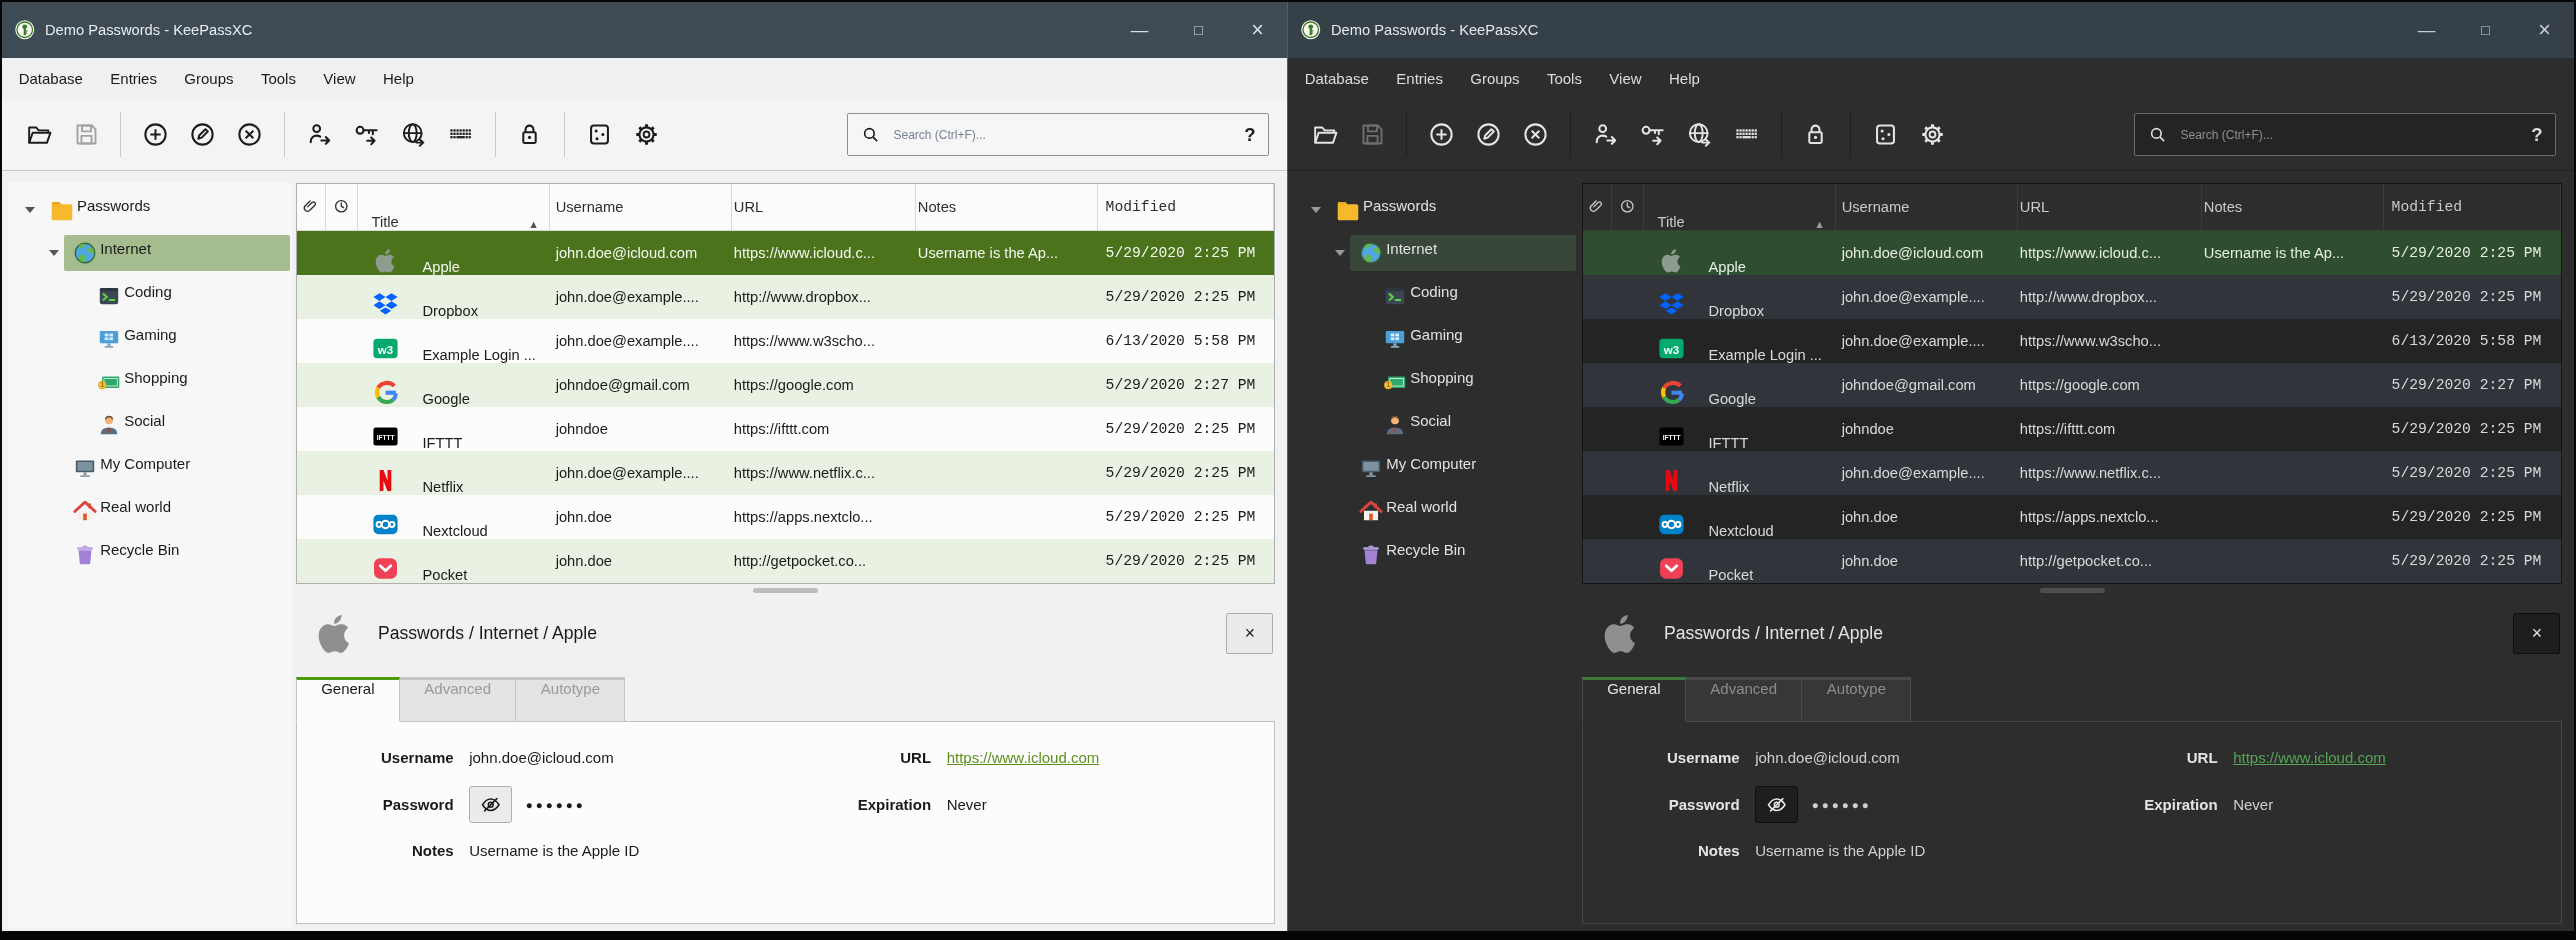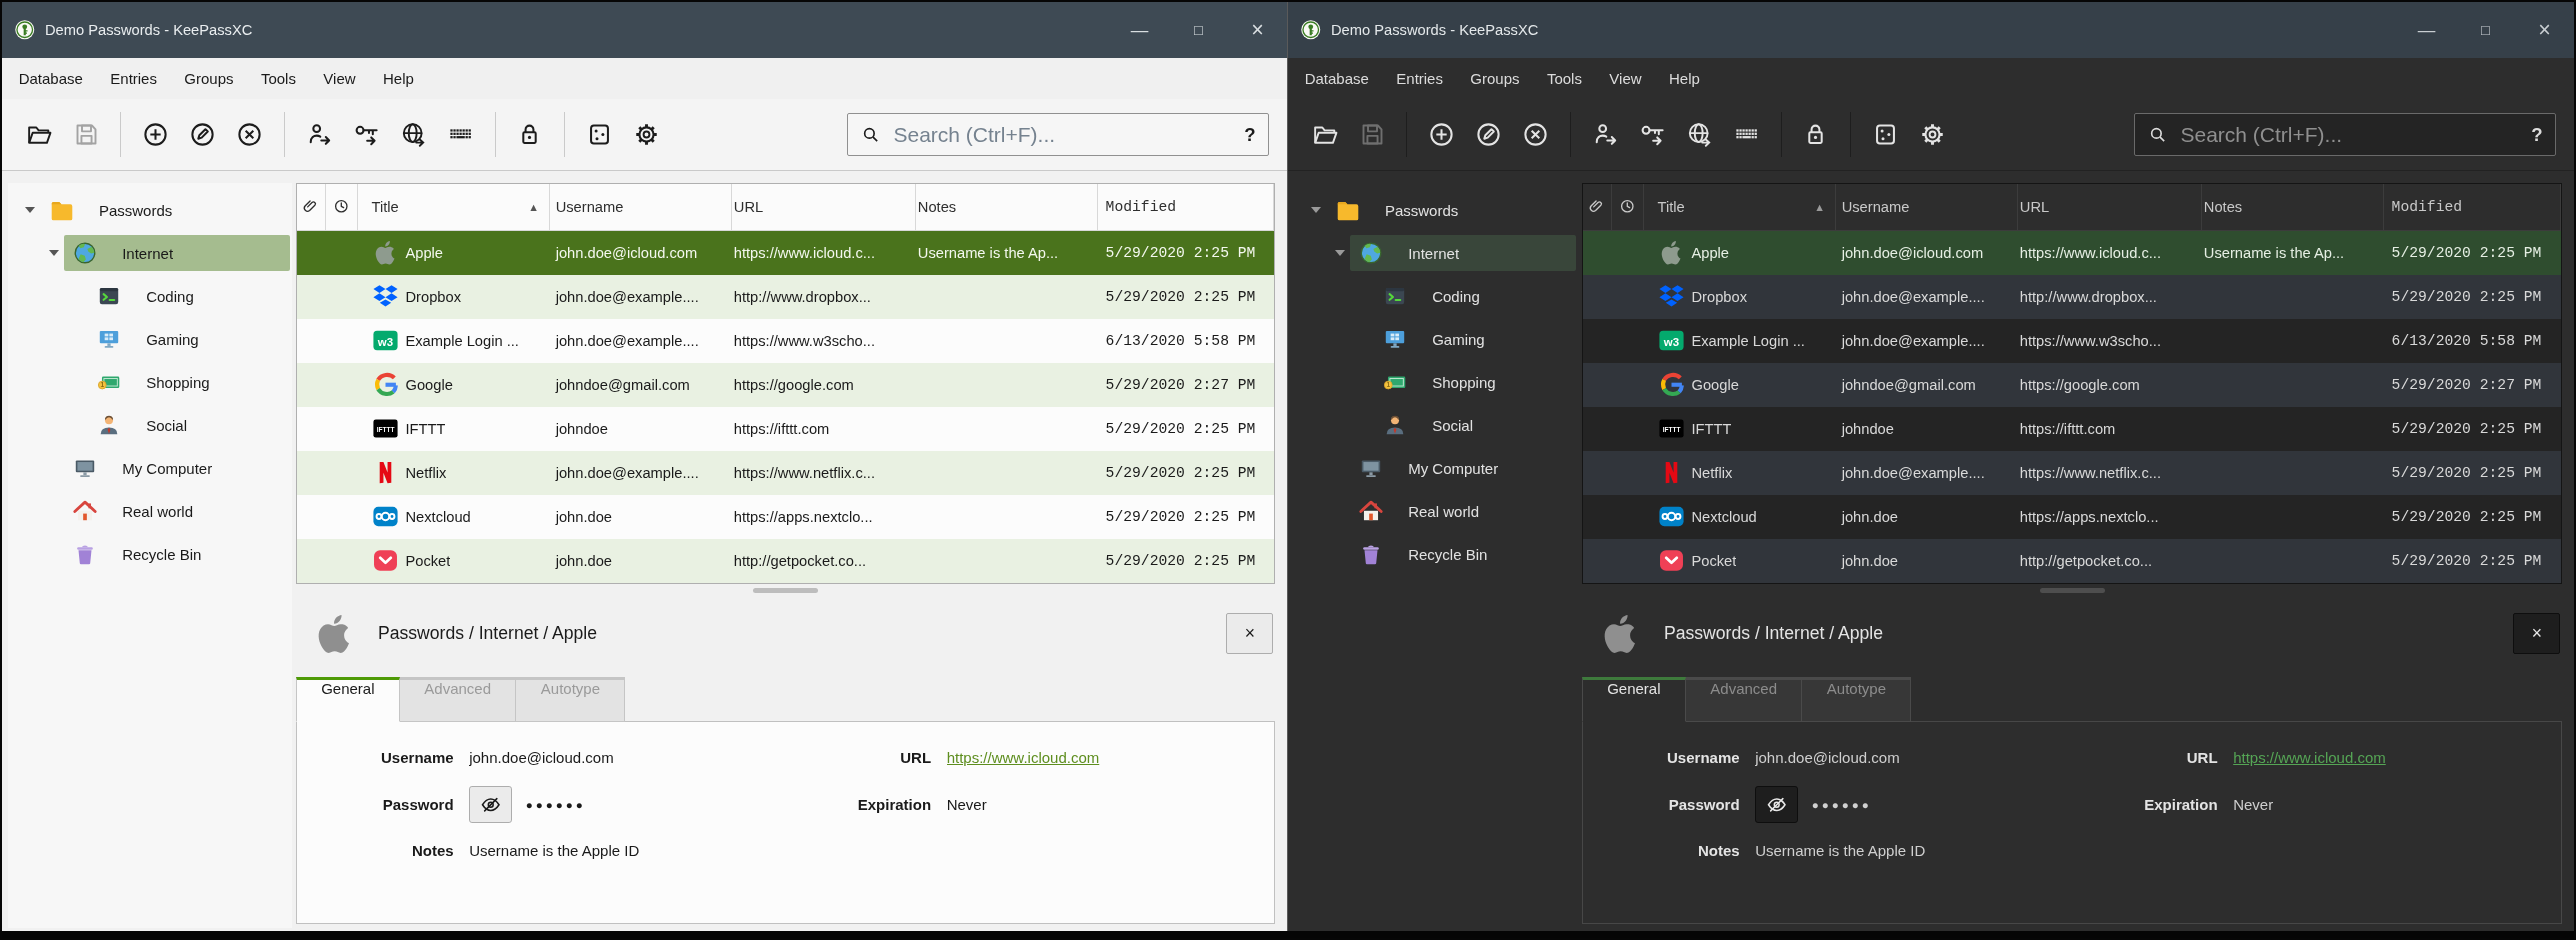--- a/index.html
+++ b/index.html
@@ -51,48 +51,48 @@
   .menu-item{padding:0 13.7px;font-size:15px;color:var(--chrome-fg);line-height:41px;}
 
   
   .toolbar{height:72px;flex:none;background:var(--toolbar);border-bottom:1px solid var(--toolbar-border);display:flex;align-items:center;padding:0 17.6px 0 13.7px;}
   .tb-btn{width:47px;height:47px;flex:none;display:flex;align-items:center;justify-content:center;background:transparent;border:none;color:var(--icon);padding:0;}
   .tb-btn[data-disabled="true"]{color:var(--icon-disabled);}
   .tb-btn[data-kind="separator"]{width:1px;height:45px;background:var(--sep);margin:0 10.8px;pointer-events:none;}
   .tb-ic{width:27px;height:27px;}
   .search{margin-left:auto;width:422px;height:43px;background:var(--search-bg);border:1px solid var(--search-border);border-radius:2px;display:flex;align-items:center;padding:0 12.7px;gap:10.8px;}
   .s-ic{width:19.6px;height:19.6px;color:var(--chrome-fg);flex:none;}
-  .s-input{flex:1;min-width:0;background:transparent;border:none;outline:none;font-size:21px;color:var(--chrome-fg);font-family:inherit;}
+  .s-input{flex:1;min-width:0;background:transparent;border:none;outline:none;font-size:12px;color:var(--chrome-fg);font-family:inherit;}
   .s-input::placeholder{color:var(--search-fg);}
   .s-help{font-weight:bold;font-size:18.6px;color:var(--chrome-fg);flex:none;}
 
   
   .content{flex:1;min-height:0;background:var(--pane);display:flex;padding:11.7px 11.7px 9.8px 5.9px;}
   .sidebar{width:284px;flex:none;background:var(--sidebar-bg);padding-top:5.9px;overflow:hidden;}
   .tree-item{height:43px;display:flex;align-items:center;color:var(--tree-fg);font-size:15px;}
   .tree-item .arrow{width:21.5px;flex:none;display:flex;align-items:center;justify-content:center;}
   .tree-item[data-expanded="true"] .arrow::before{content:"";border-left:5.4px solid transparent;border-right:5.4px solid transparent;border-top:6.8px solid var(--arrow);}
   .tree-item[data-depth="0"]{padding-left:11.7px;}
   .tree-item[data-depth="1"]{padding-left:35px;}
   .tree-item[data-depth="2"]{padding-left:59px;}
-  .row-sel{flex:1;min-width:0;display:flex;align-items:center;gap:24px;padding:4.9px 7.8px;border-radius:2px;margin-right:2px;}
+  .row-sel{flex:1;min-width:0;display:flex;align-items:flex-start;gap:2px;padding:4.9px 7.8px;border-radius:2px;margin-right:2px;}
   .tree-item[data-selected="true"] .row-sel{background:var(--tree-sel);}
   .g-ic{width:26px;height:26px;flex:none;}
   .g-label{white-space:nowrap;overflow:hidden;}
 
   .main{flex:1;min-width:0;display:flex;flex-direction:column;padding-left:3.9px;}
 
   
   .entry-table{flex:none;border:1px solid var(--table-border);background:var(--table-bg);}
   .t-head{height:47px;display:flex;background:var(--head-bg);border-bottom:1px solid var(--head-border);color:var(--head-fg);font-size:14.7px;}
   .t-head .td{border-right:1px solid var(--head-border);}
   .td{display:flex;align-items:center;white-space:nowrap;overflow:hidden;}
   .c-att{width:29px;flex:none;justify-content:center;}
   .c-clk{width:32px;flex:none;justify-content:center;}
-  .c-title{width:192px;flex:none;padding-left:13.7px;gap:5px;}
+  .c-title{width:192px;flex:none;padding-left:13.7px;gap:22px;align-items:flex-end;}
   .c-user{width:182px;flex:none;padding-left:5.9px;}
   .c-url{width:184px;flex:none;padding-left:2px;}
   .c-notes{width:182px;flex:none;padding-left:2px;}
   .c-mod{flex:1;min-width:0;padding-left:7.8px;font-family:Liberation Mono, monospace;}
   .h-ic{width:16.6px;height:16.6px;color:var(--head-fg);}
   .sort{margin-left:auto;margin-right:9.8px;font-size:10.8px;color:var(--arrow);}
   .t-row{height:44px;display:flex;font-size:14.7px;color:var(--row-fg);background:var(--table-bg);}
   .t-row:nth-of-type(odd){background:var(--row-alt);}
   .t-row[data-selected="true"]{background:var(--sel);color:var(--sel-fg);}
   .fav{width:29px;height:29px;flex:none;color:#8E9B8E;}

